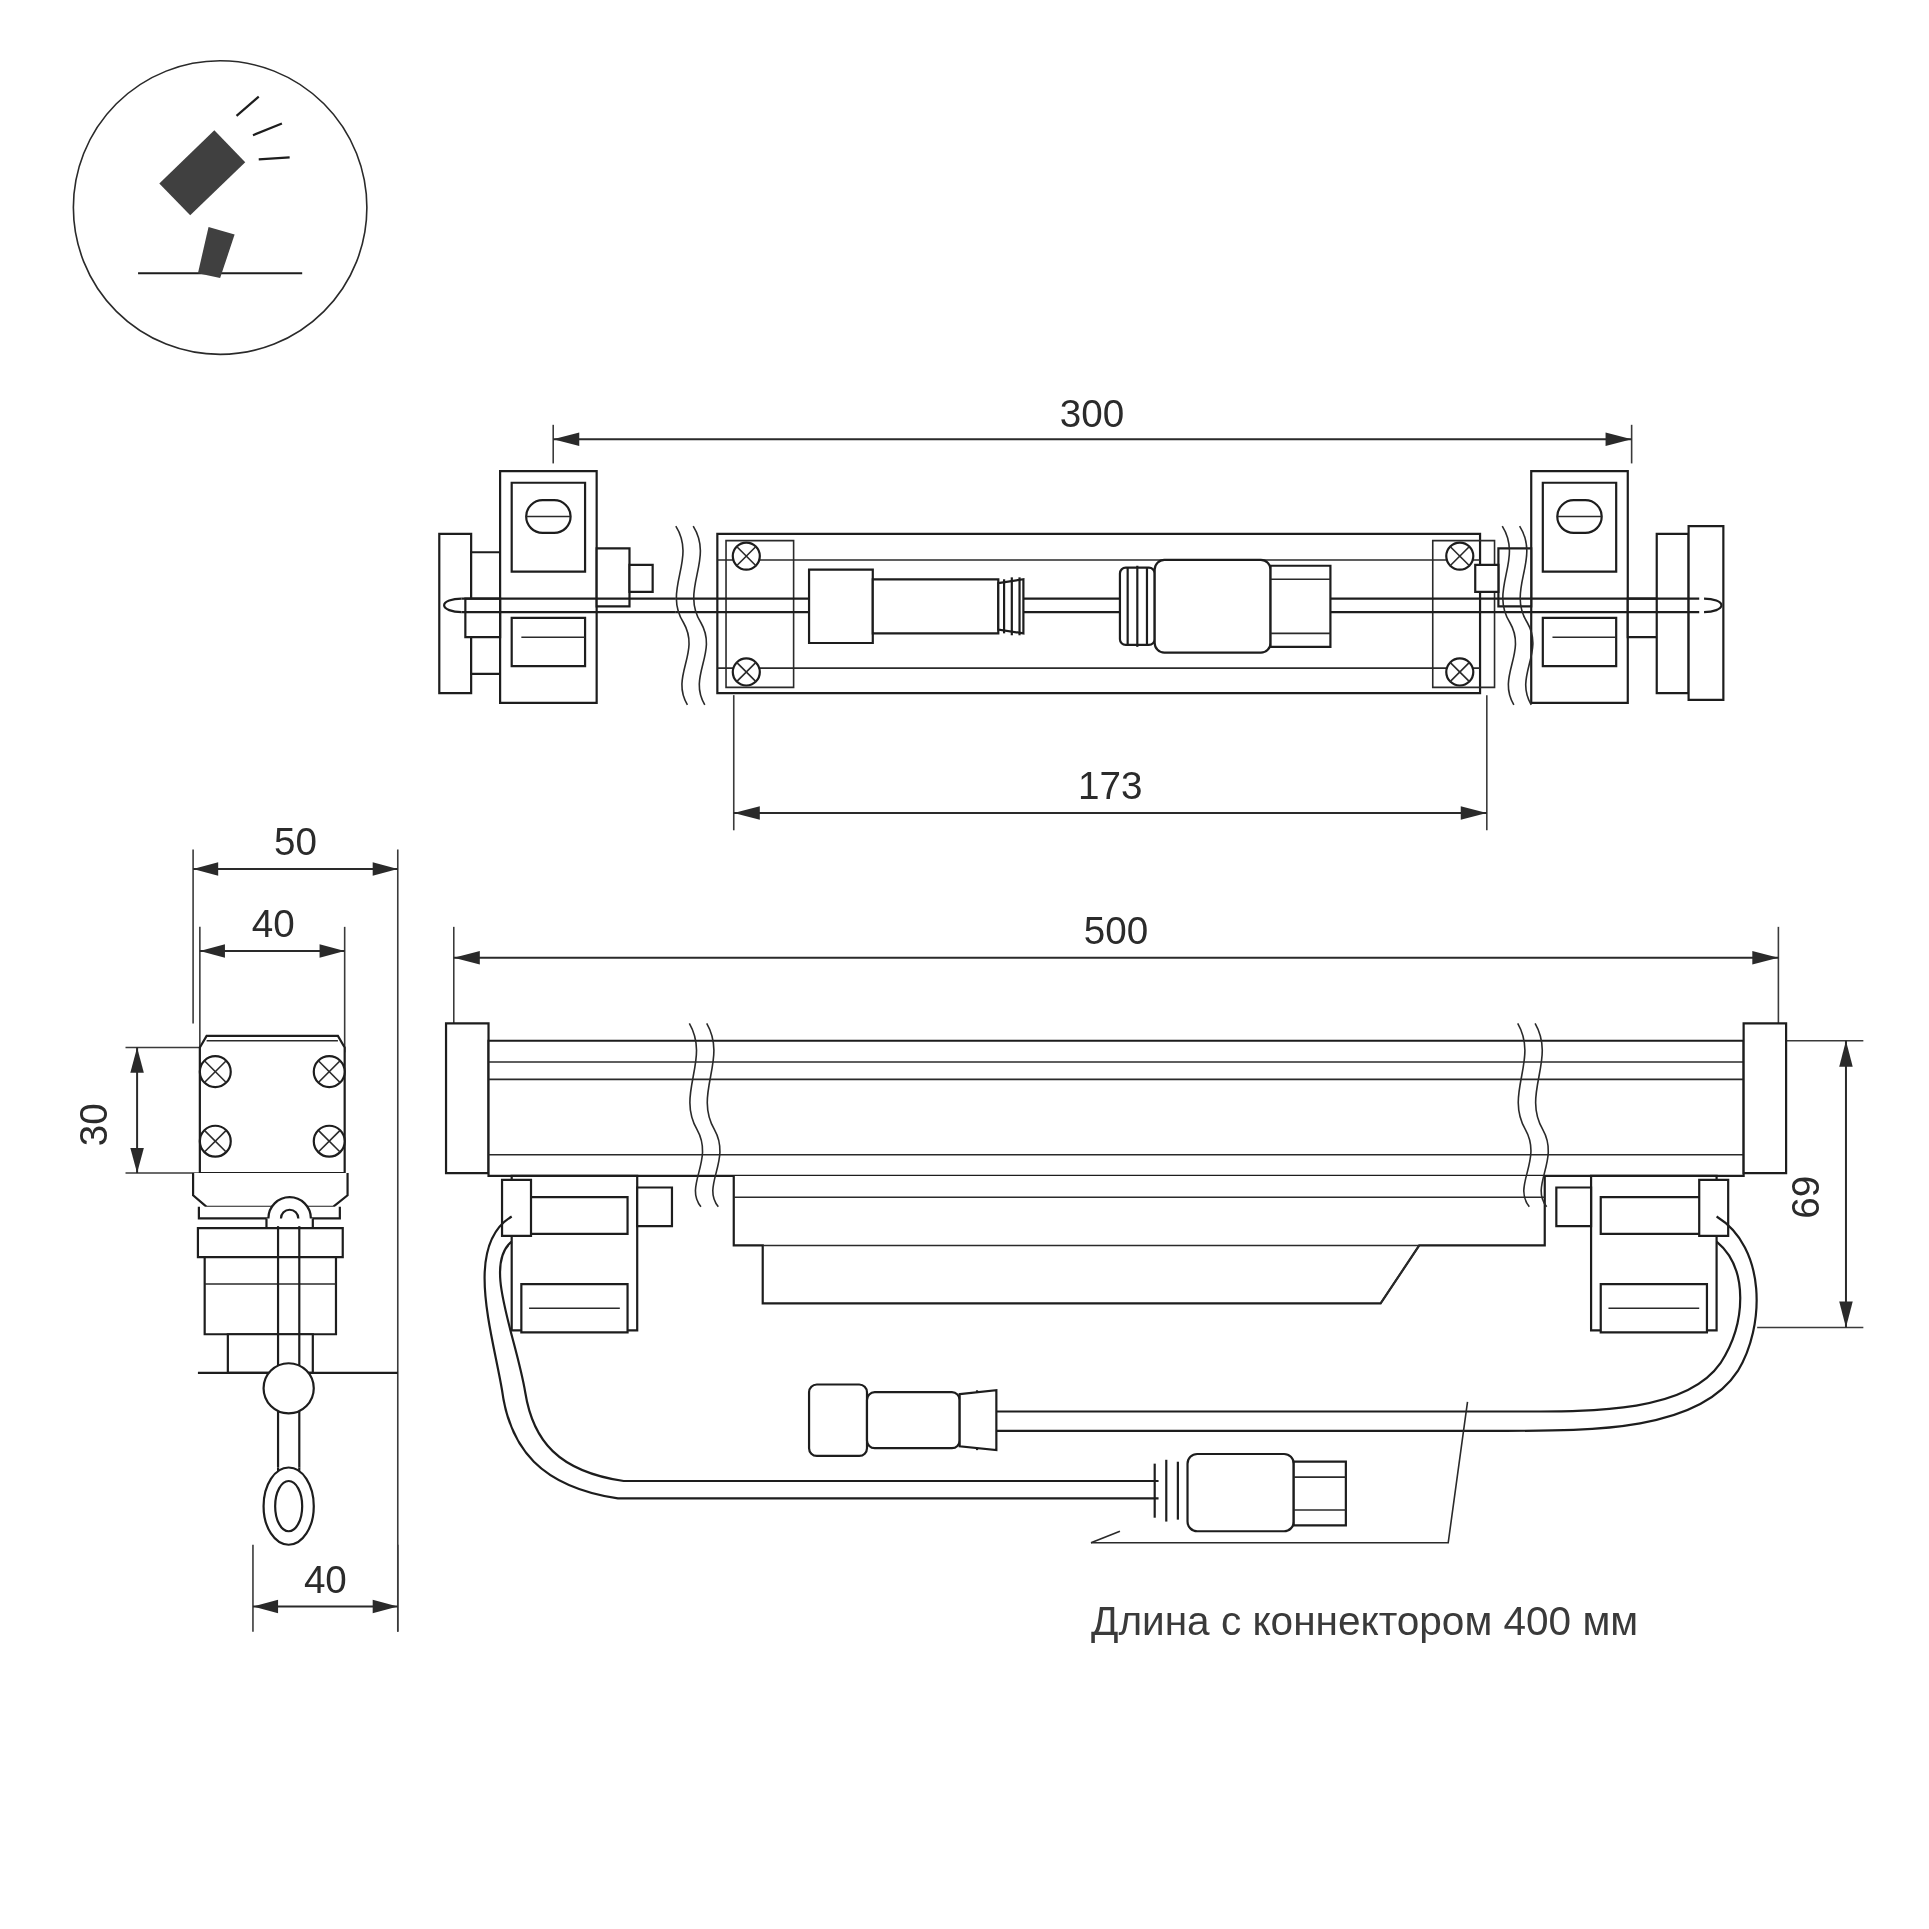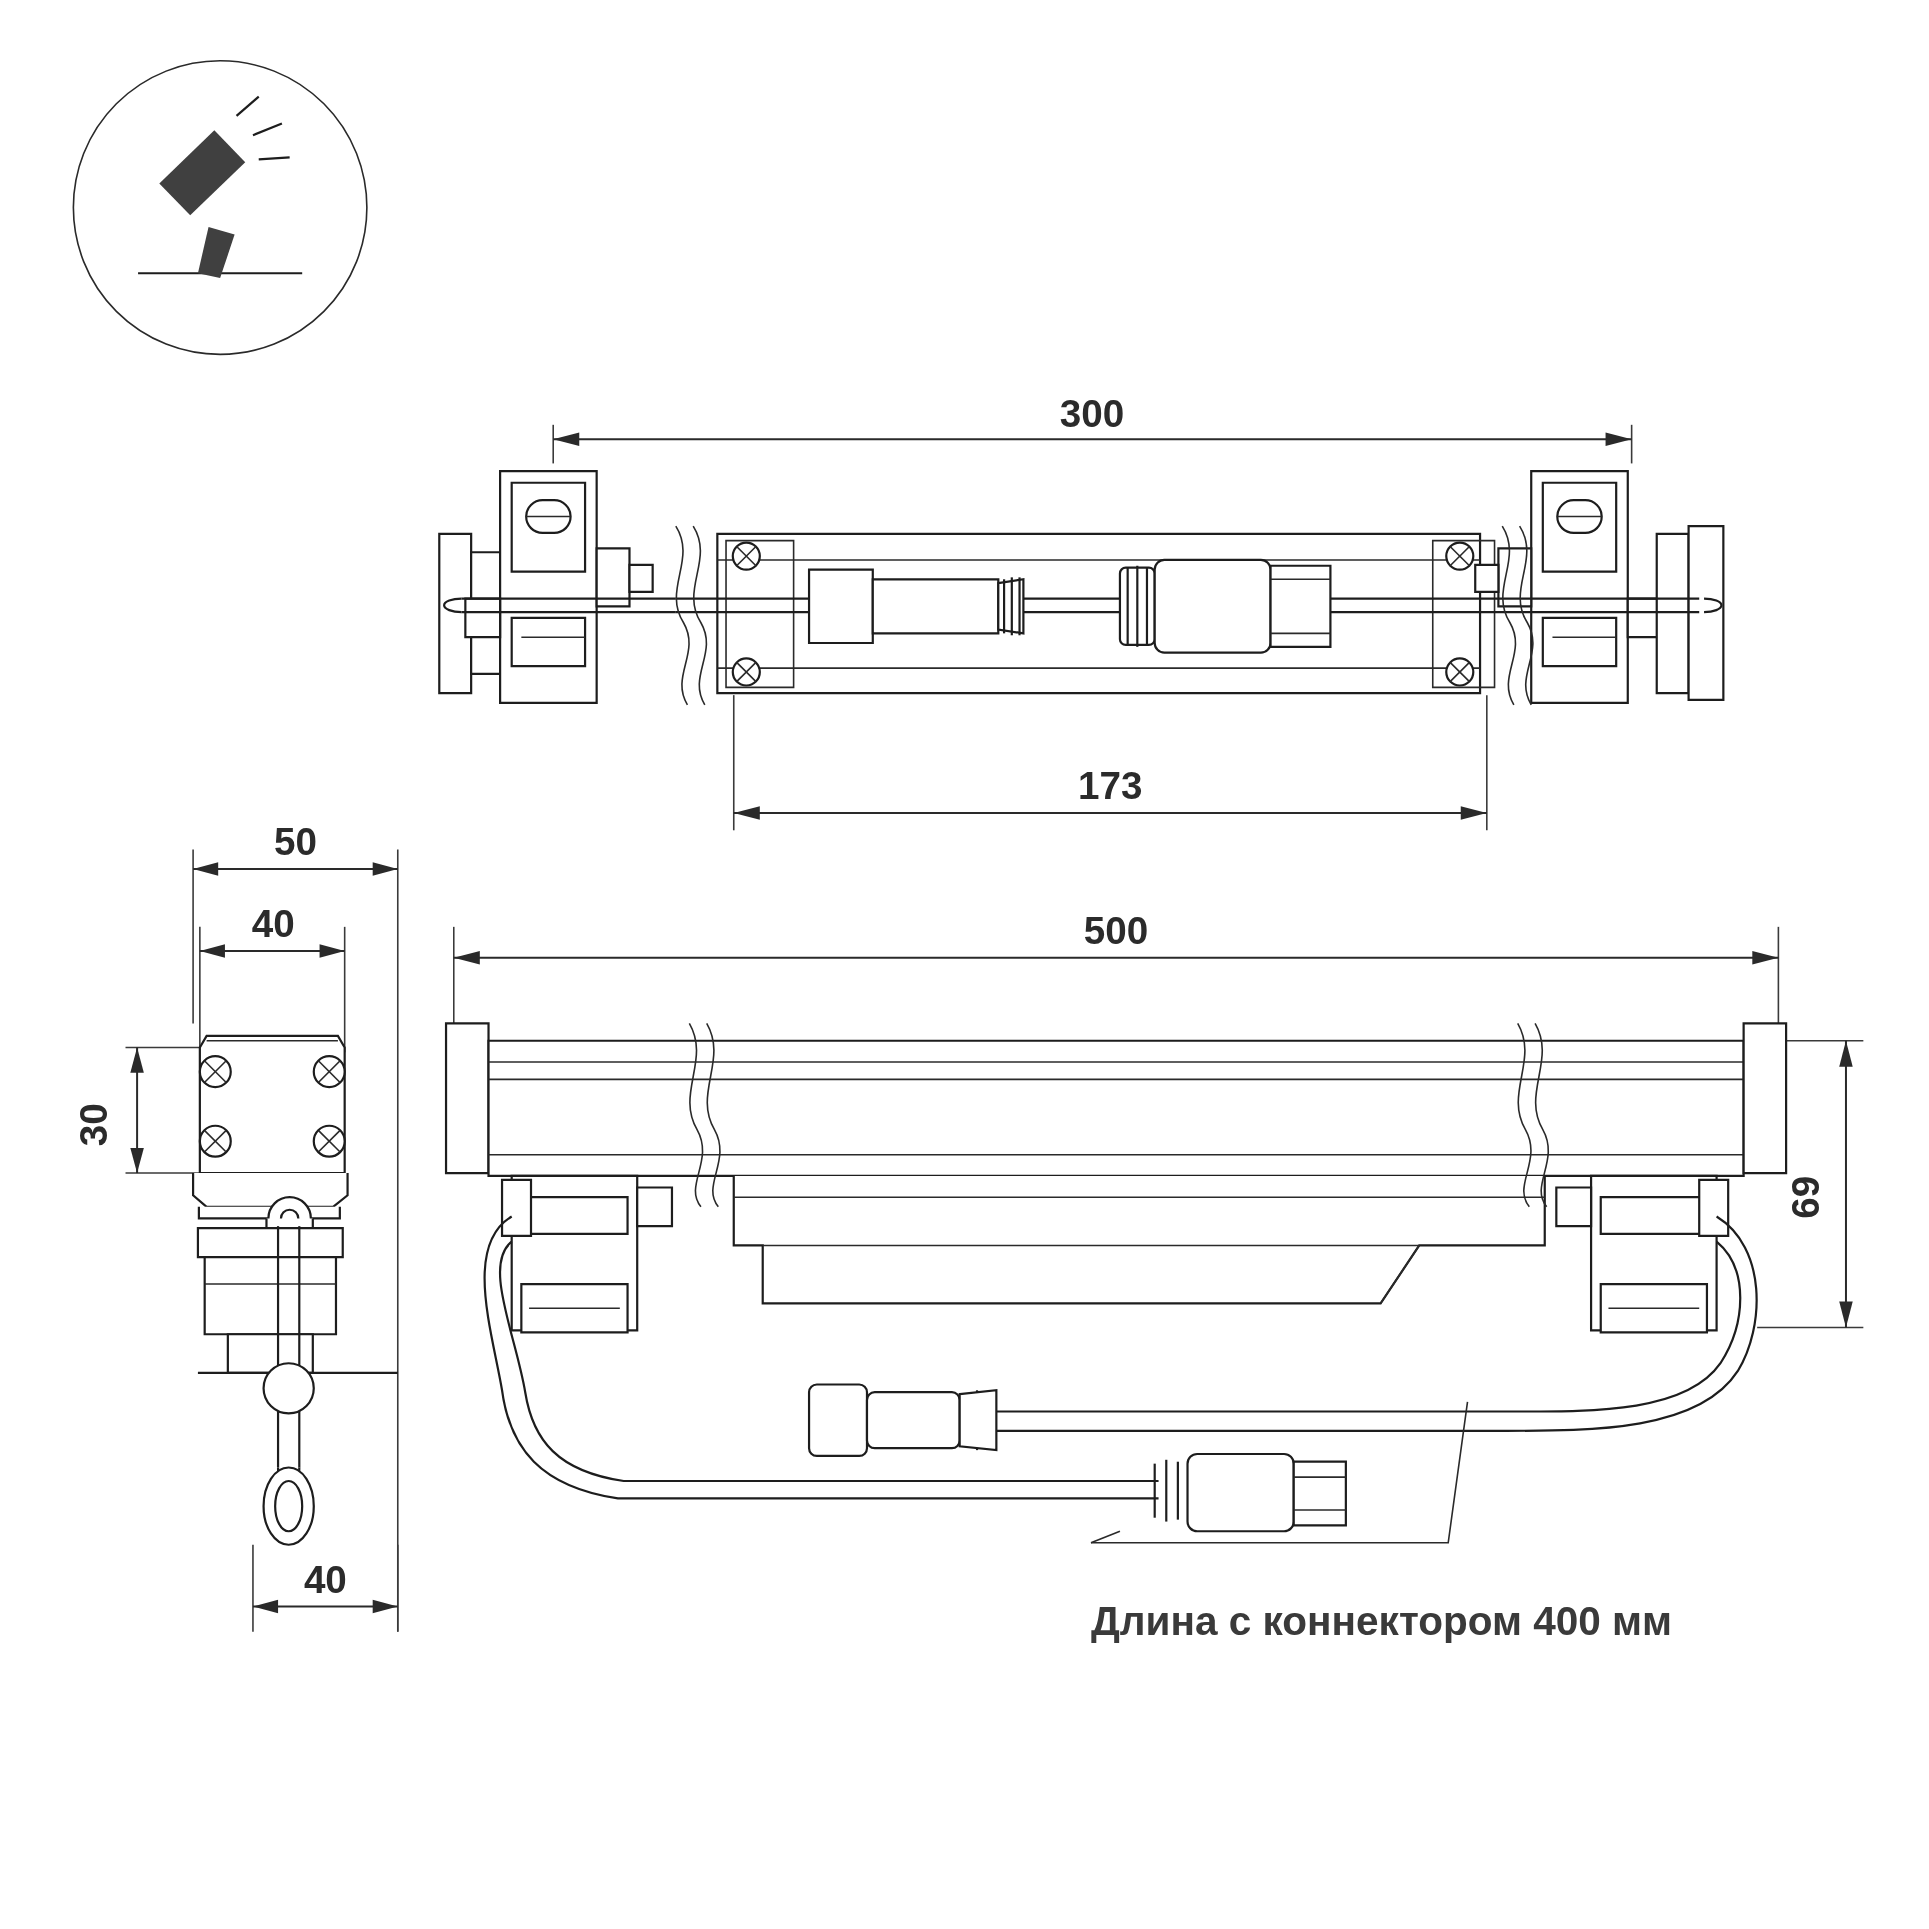--- a/index.html
+++ b/index.html
@@ -13,21 +13,20 @@
     font-family: "Liberation Sans", sans-serif;
     color: #1a1a1a;
     position: relative;
     overflow: hidden;
   }
   #sheet {
     position: absolute;
     left: 0; top: 0;
     width: 1929px;
     height: 1361px;
-    font-weight: bold;
   }
   .dim-text {
     font-family: "Liberation Sans", sans-serif;
     font-size: 40px;
     fill: #2b2b2b;
   }
   .note-text {
     font-family: "Liberation Sans", sans-serif;
     font-size: 42px;
     fill: #3a3a3a;

